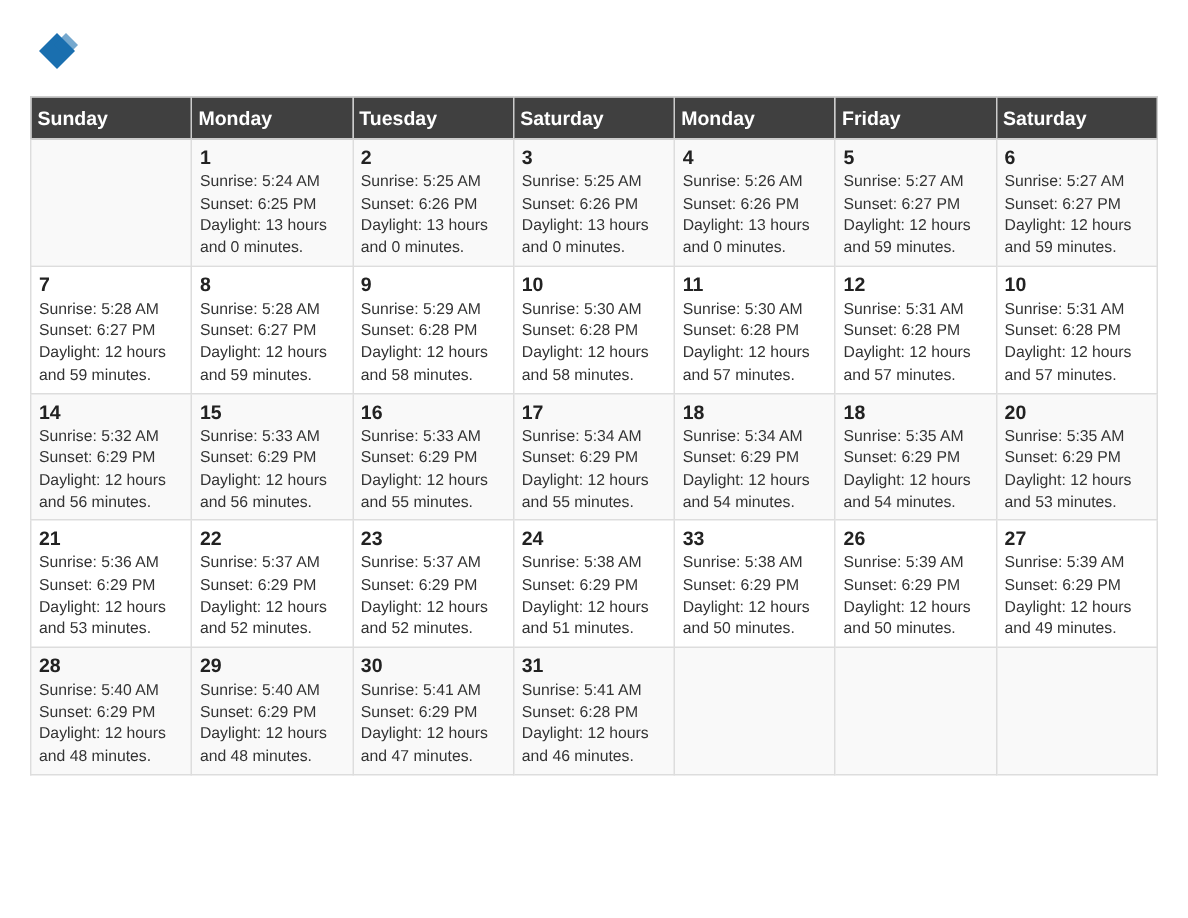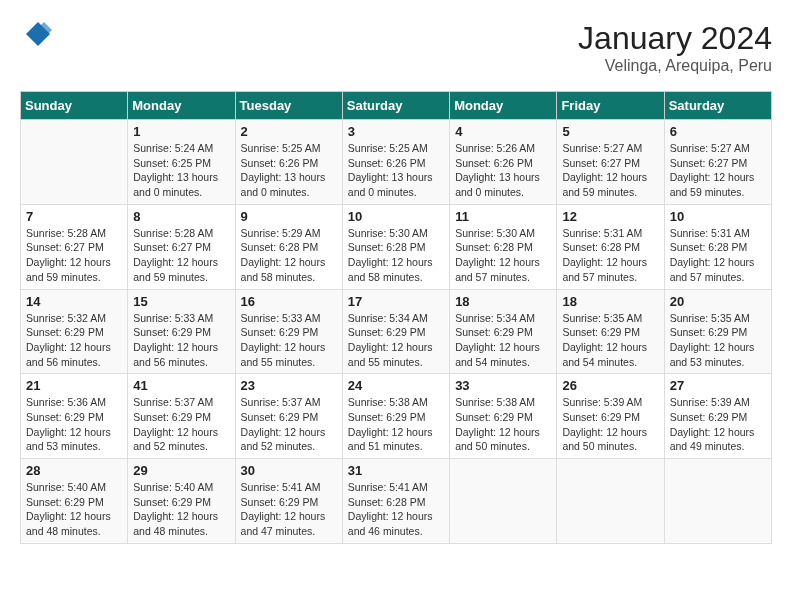--- a/index.html
+++ b/index.html
@@ -52,21 +52,21 @@
       font-size: 16px;
       font-weight: normal;
       color: #555;
     }
     table {
       width: 100%;
       border-collapse: collapse;
       font-size: 11px;
     }
     thead tr th {
-      background-color: #0f766e;
+      background-color: #404040;
       color: #fff;
       padding: 6px 4px;
       text-align: left;
       font-size: 13px;
       font-weight: bold;
       border: 1px solid #ccc;
     }
     tbody tr td {
       border: 1px solid #ddd;
       padding: 4px 5px;
@@ -95,24 +95,20 @@
   </style>
 </head>
 <body>
 
 <div class="header">
   <div class="logo">
     <svg class="logo-icon" viewBox="0 0 28 28">
       <polygon points="14,2 26,14 14,26 2,14" fill="#1a6faf"></polygon>
       <polygon points="20,2 28,10 20,18 12,10" fill="#1a6faf" opacity="0.6"></polygon>
     </svg>
-  </div>
-  <div class="title-block">
-    <h1>January 2024</h1>
-    <h2>Velinga, Arequipa, Peru</h2>
   </div>
 </div>
 
 <table>
   <thead>
     <tr id="thead-row">
     <th>Sunday</th>
         <th>Monday</th>
         <th>Tuesday</th>
         <th>Saturday</th>
@@ -208,21 +204,21 @@
           <span class="day-number">20</span>
           <div class="day-info">Sunrise: 5:35 AM<br>Sunset: 6:29 PM<br>Daylight: 12 hours<br>and 53 minutes.</div>
         </td>
       </tr>
       <tr>
         <td>
           <span class="day-number">21</span>
           <div class="day-info">Sunrise: 5:36 AM<br>Sunset: 6:29 PM<br>Daylight: 12 hours<br>and 53 minutes.</div>
         </td>
         <td>
-          <span class="day-number">41</span>
+          <span class="day-number">22</span>
           <div class="day-info">Sunrise: 5:37 AM<br>Sunset: 6:29 PM<br>Daylight: 12 hours<br>and 52 minutes.</div>
         </td>
         <td>
           <span class="day-number">23</span>
           <div class="day-info">Sunrise: 5:37 AM<br>Sunset: 6:29 PM<br>Daylight: 12 hours<br>and 52 minutes.</div>
         </td>
         <td>
           <span class="day-number">24</span>
           <div class="day-info">Sunrise: 5:38 AM<br>Sunset: 6:29 PM<br>Daylight: 12 hours<br>and 51 minutes.</div>
         </td>

